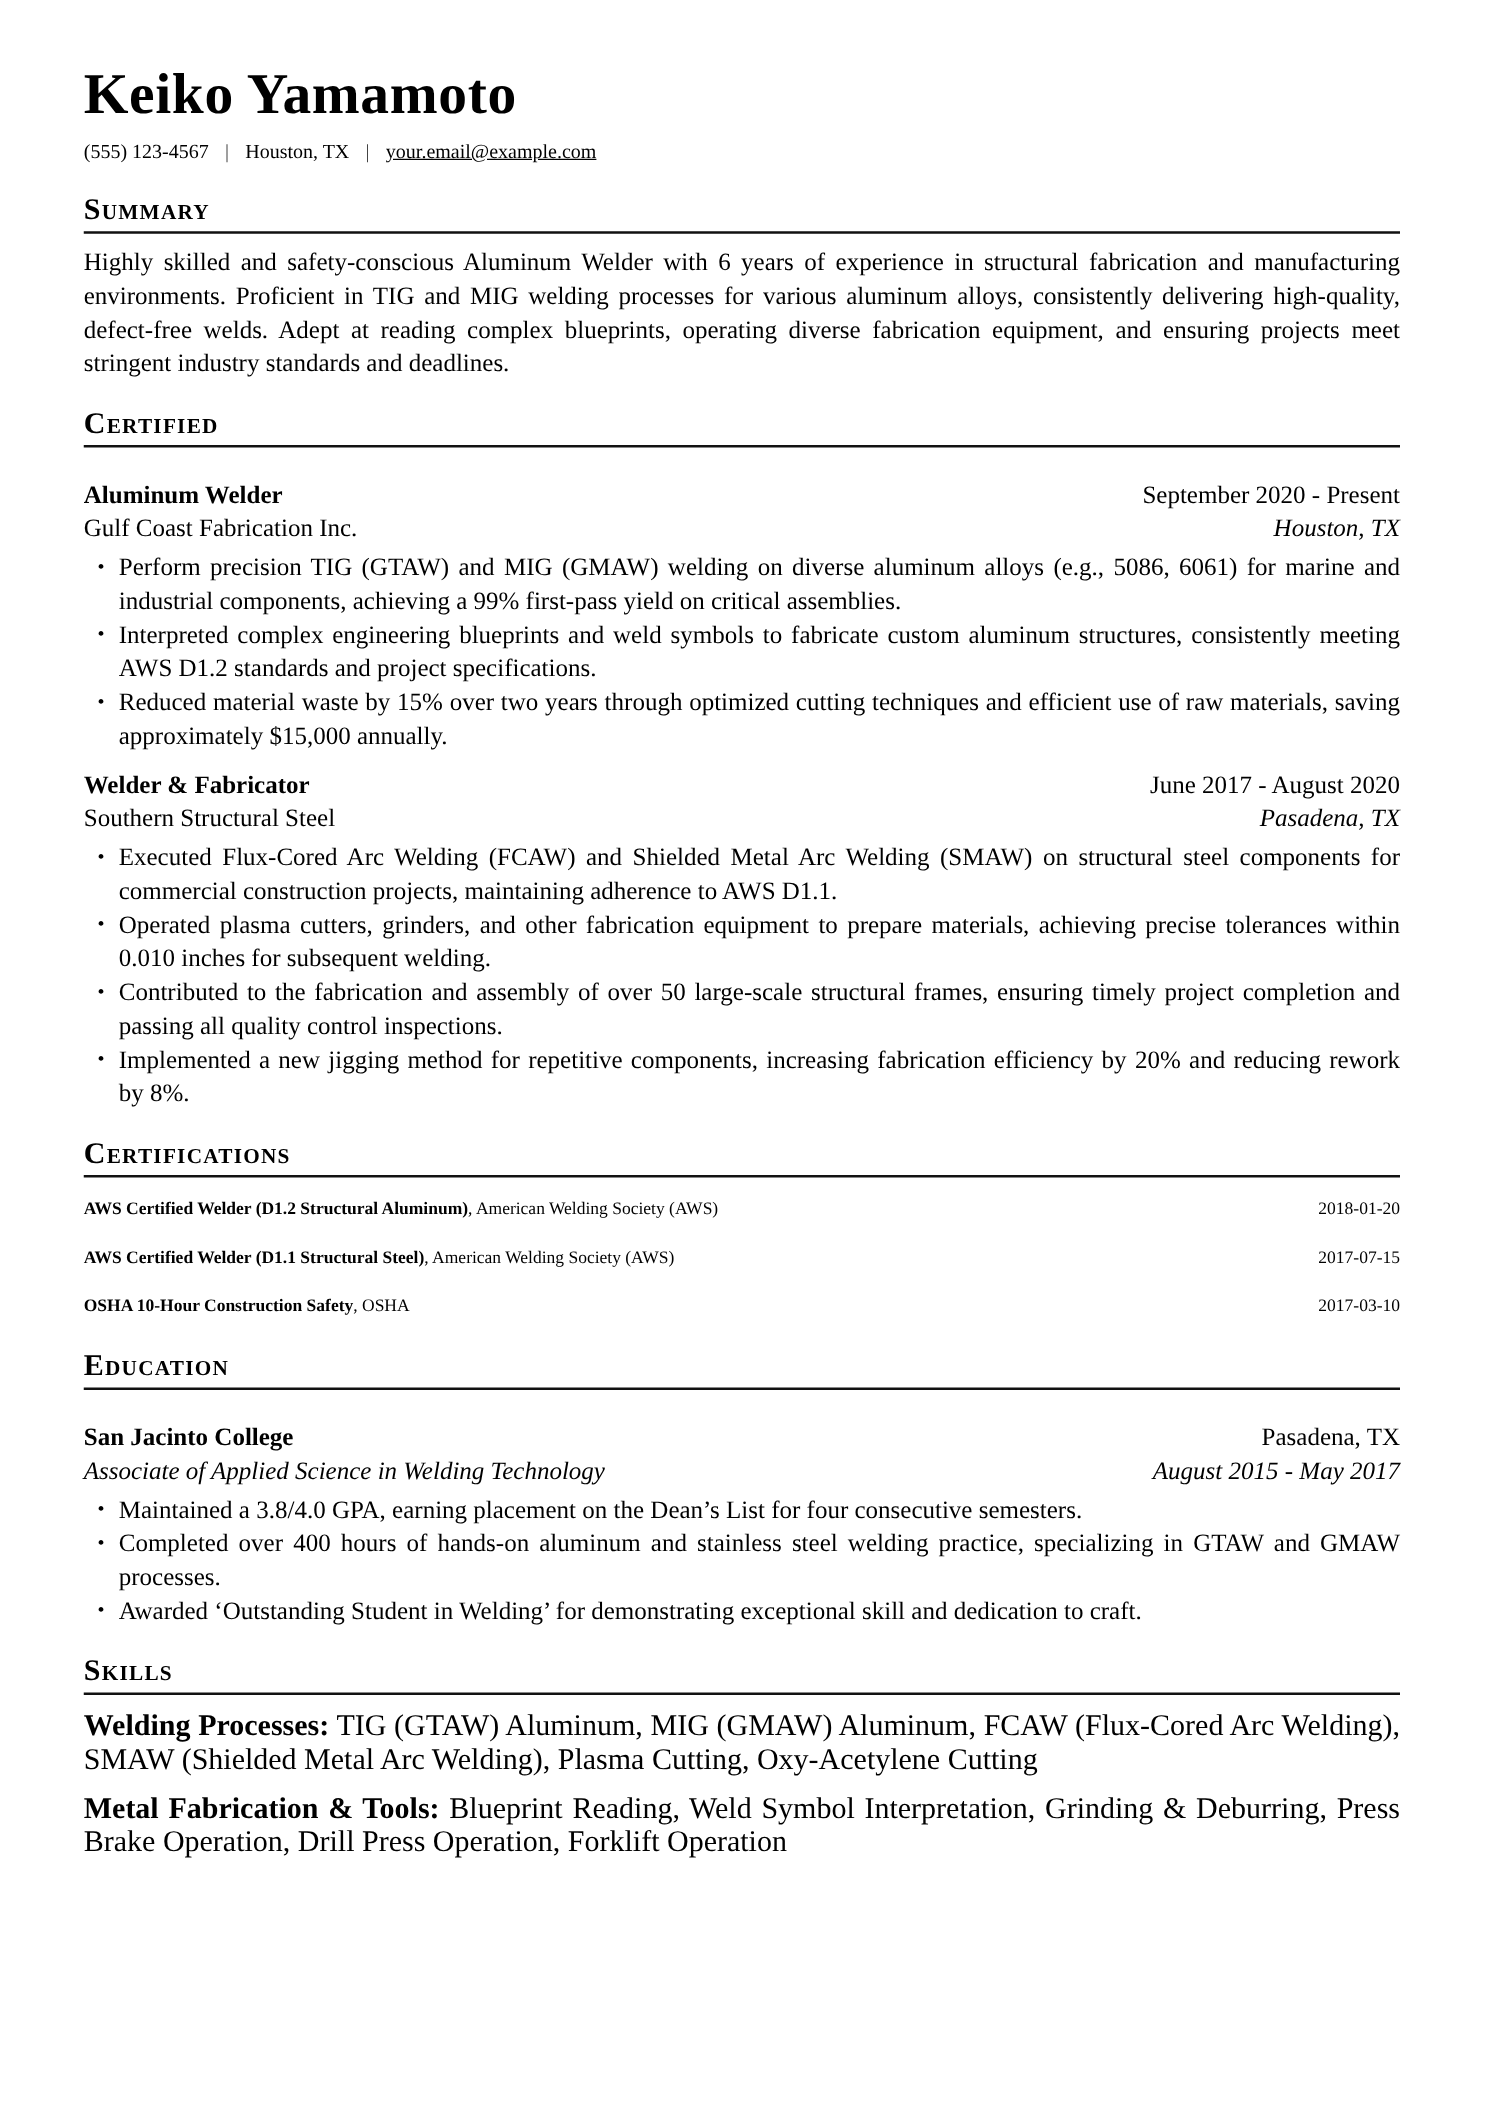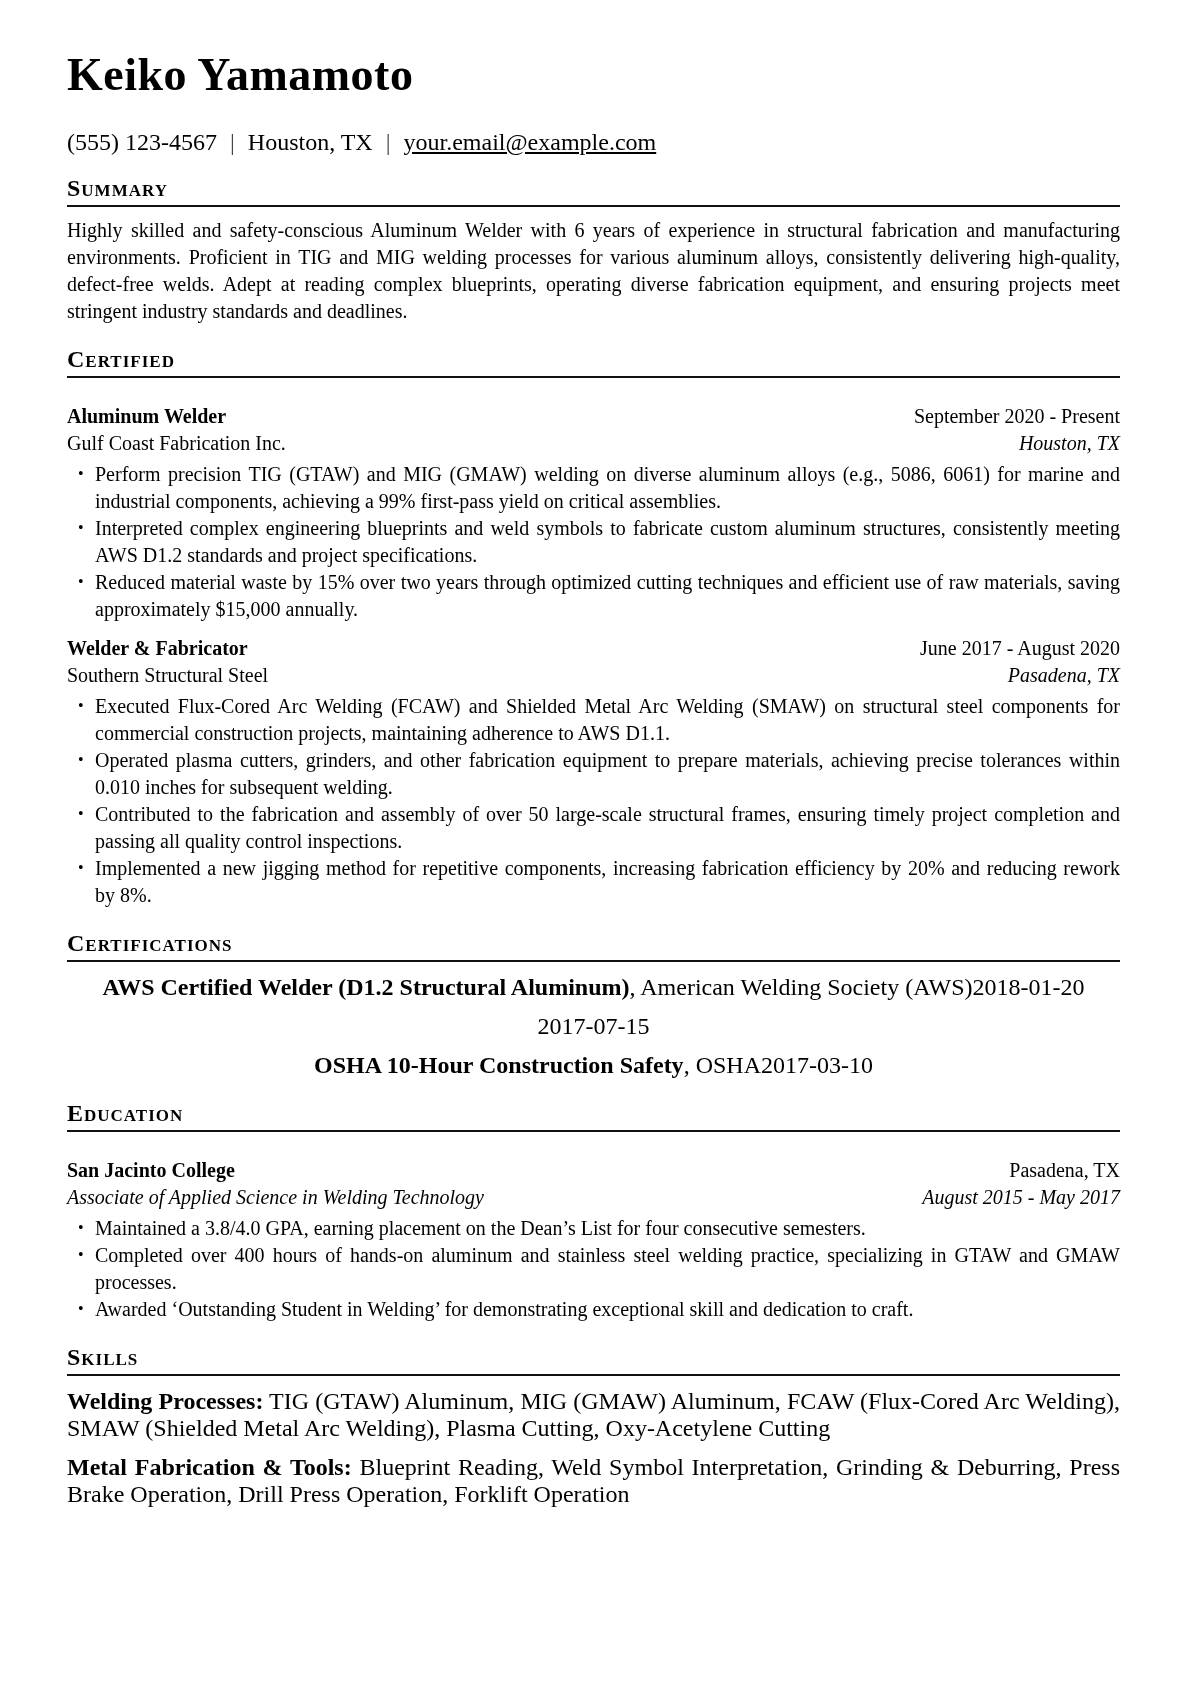--- a/index.html
+++ b/index.html
@@ -6,21 +6,21 @@
   html, body { background: #ffffff; }
   body {
     width: 1190px; height: 1683px;
     font-family: "Liberation Serif", "DejaVu Serif", serif;
     color: #000000;
     overflow: hidden;
   }
   .page { padding: 52px 70px 0 67px; }
 
   .name { font-size: 46px; font-weight: 700; letter-spacing: 0.5px; line-height: 1; }
-  .contact { margin-top: 32px; font-size: 24px; line-height: 24px; }
+  .contact { margin-top: 12px; font-size: 16px; line-height: 24px; }
   .contact .sep { margin: 0 13px; color: #444; }
   .contact a { color: #000; text-decoration: underline; }
 
   .section { margin-top: 20px; }
   .section-title {
     font-size: 24px;
     font-variant: small-caps;
     font-weight: 700;
     letter-spacing: 1px;
     line-height: 28px;
@@ -40,22 +40,22 @@
   .bullet {
     position: relative;
     padding-left: 28px;
     font-size: 20px;
     line-height: 27px;
     text-align: justify;
   }
   .bullet .dot { position: absolute; left: 11px; top: -1px; font-size: 16px; }
 
   .cert-item {
-    display: flex; flex-wrap: wrap; justify-content: center;
-    font-size: 24px; line-height: 27px; margin-top: 12px;
+    display: flex; flex-wrap: wrap; justify-content: space-between;
+    font-size: 14px; line-height: 27px; margin-top: 12px;
   }
   .cert-item.stacked { display: block; }
   .cert-item.stacked .cert-date { display: block; text-align: left; }
   .cert-name { font-weight: 700; }
 
   .skill-group { margin-top: 12px; font-size: 24px; line-height: 27px; text-align: justify; }
   .skill-label { font-weight: 700; }
 </style>
 </head>
 <body>
@@ -111,20 +111,21 @@
   </div>
 
   <div class="section">
     <div class="section-title">Certifications</div>
     <div id="certs">
         <div class="cert-item">
           <span class="cert-text"><span class="cert-name">AWS Certified Welder (D1.2 Structural Aluminum)</span>, <span>American Welding Society (AWS)</span></span>
           <span class="cert-date">2018-01-20</span>
         </div>
         <div class="cert-item">
+          <span class="cert-text"><span class="cert-name">AWS Certified Welder (D1.1 Structural Steel)</span>, <span>American Welding Society (AWS)</span></span>
           <span class="cert-date">2017-07-15</span>
         </div>
         <div class="cert-item">
           <span class="cert-text"><span class="cert-name">OSHA 10-Hour Construction Safety</span>, <span>OSHA</span></span>
           <span class="cert-date">2017-03-10</span>
         </div>
       </div>
   </div>
 
   <div class="section">

